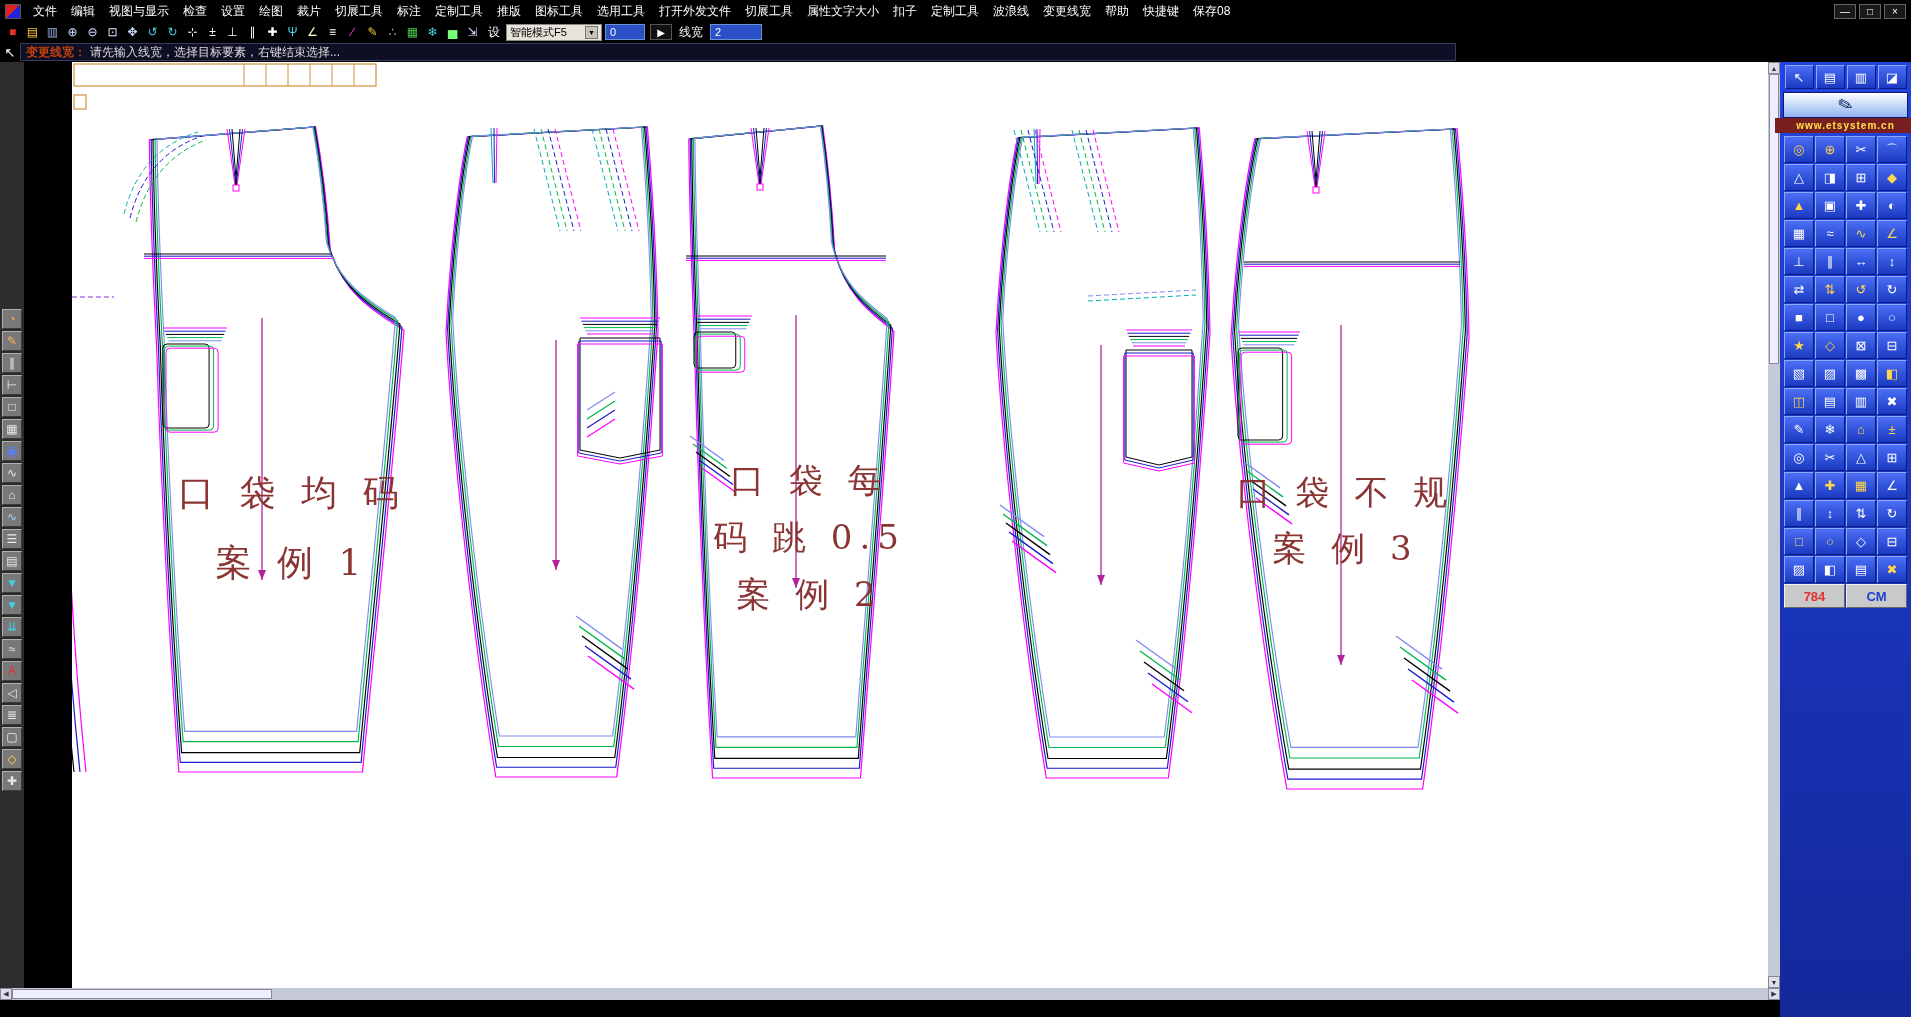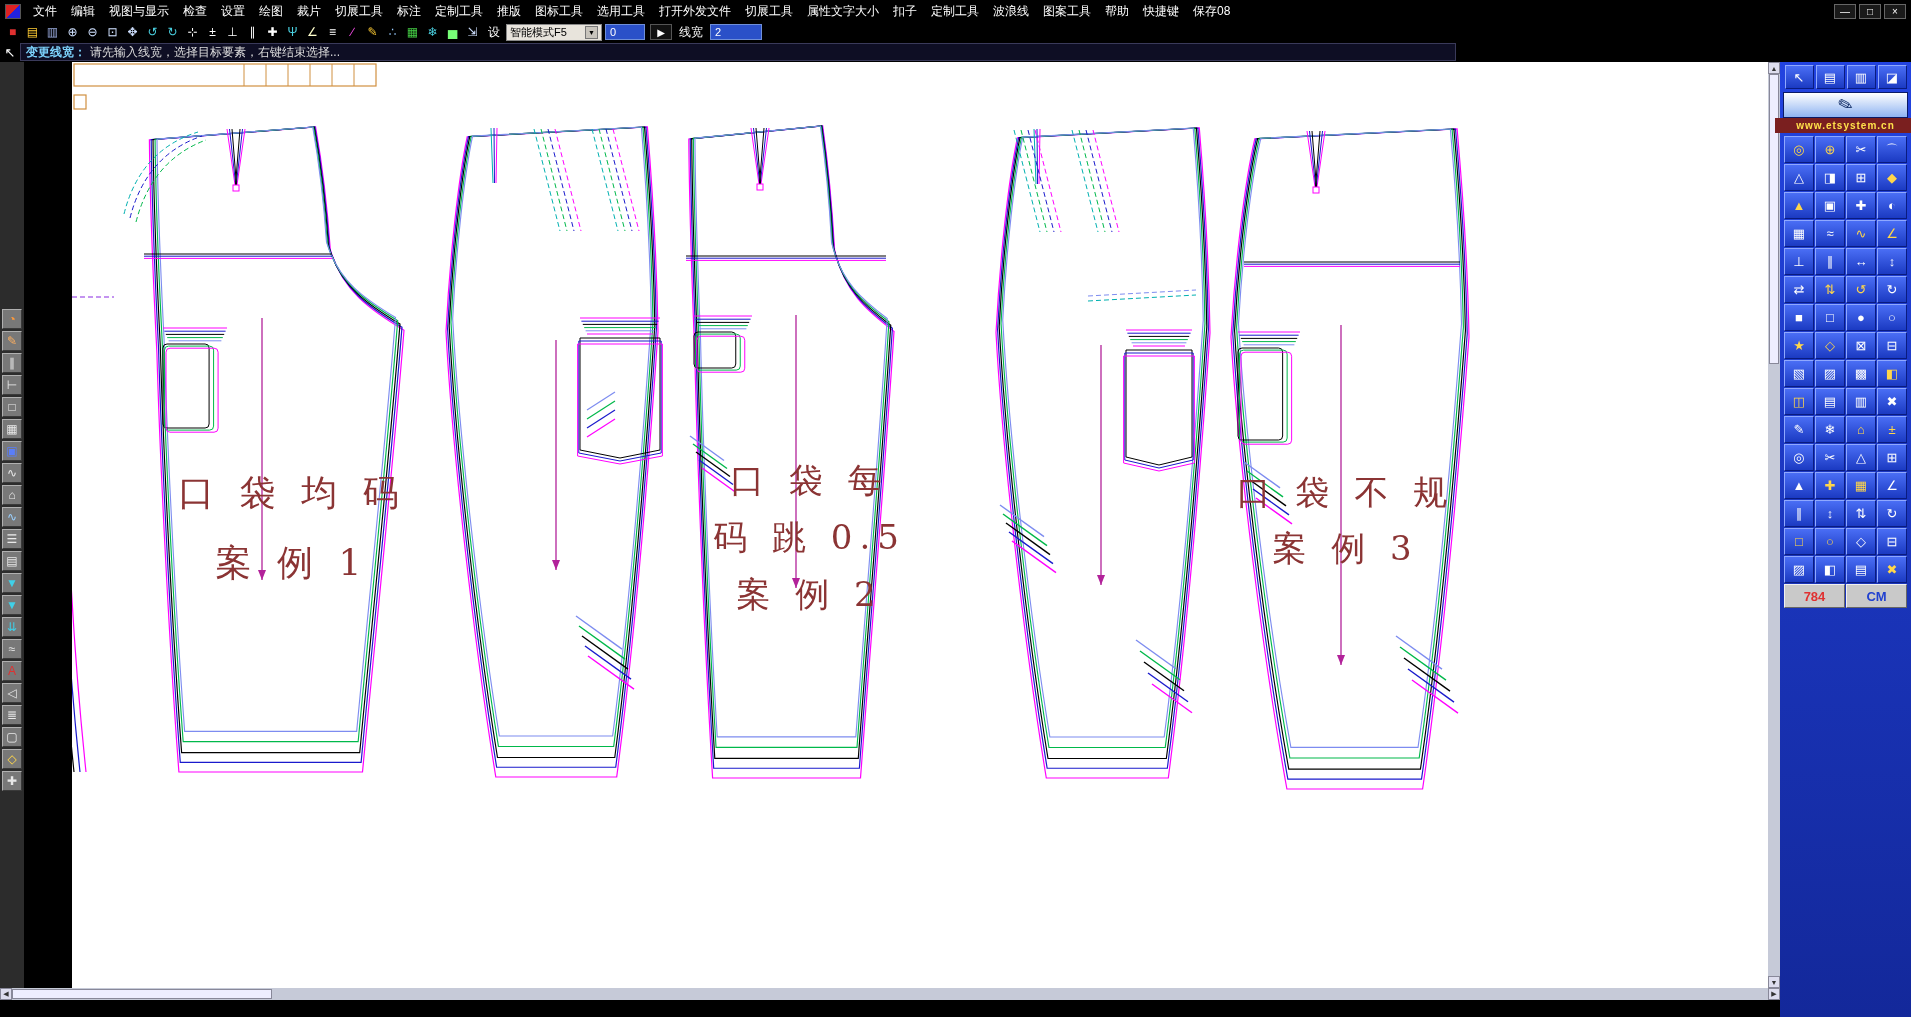--- a/index.html
+++ b/index.html
@@ -20,21 +20,21 @@
   .combo{width:96px;height:17px;background:#e8e4dc;color:#000;font-size:11px;display:flex;align-items:center;padding:0 3px;border:1px solid #888;}
   .combo .arrow{margin-left:auto;background:#c8c4bc;border:1px solid #777;width:13px;height:13px;font-size:7px;display:flex;align-items:center;justify-content:center;}
   .blue-field{height:16px;background:#2a50c8;border:1px solid #6f8fd8;color:#fff;font-size:11px;display:flex;align-items:center;padding:0 4px;margin:0 2px;}
   .mid-icon{width:22px;height:16px;background:#111;border:1px solid #555;color:#fff;font-size:10px;display:flex;align-items:center;justify-content:center;margin:0 2px;}
   .lw-label{color:#fff;font-size:12px;margin:0 4px;}
 
   
   .promptbar{height:20px;background:#000;display:flex;align-items:center;}
   .prompt-cursor{width:20px;text-align:center;color:#fff;font-size:13px;}
   .prompt-field{width:1436px;height:18px;background:#0e0e24;border:1px solid #3a3a5a;display:flex;align-items:center;font-size:12px;padding-left:5px;gap:4px;}
-  .prompt-cmd{color:#7dd3fc;font-weight:bold;}
+  .prompt-cmd{color:#c2410c;font-weight:bold;}
   .prompt-msg{color:#ddd;}
 
   
   .workspace{display:flex;height:958px;}
   .ws-left{width:1780px;display:flex;flex-direction:column;}
   .canvas-row{display:flex;height:926px;}
   .left-toolbar{width:24px;background:#2c2c2c;display:flex;flex-direction:column;align-items:center;flex:none;}
   .lt-spacer{height:246px;flex:none;}
   .lt-icon{width:20px;height:20px;margin:1px 0;background:#787878;border:1px solid;border-color:#b0b0b0 #3a3a3a #3a3a3a #b0b0b0;font-size:12px;display:flex;align-items:center;justify-content:center;flex:none;cursor:default;}
   .canvas{position:relative;width:1744px;height:926px;background:#fff;overflow:hidden;margin-left:48px;}
@@ -77,21 +77,21 @@
       <div class="menu-item">定制工具</div>
       <div class="menu-item">推版</div>
       <div class="menu-item">图标工具</div>
       <div class="menu-item">选用工具</div>
       <div class="menu-item">打开外发文件</div>
       <div class="menu-item">切展工具</div>
       <div class="menu-item">属性文字大小</div>
       <div class="menu-item">扣子</div>
       <div class="menu-item">定制工具</div>
       <div class="menu-item">波浪线</div>
-      <div class="menu-item">图案工具</div>
+      <div class="menu-item">变更线宽</div>
       <div class="menu-item">帮助</div>
       <div class="menu-item">快捷键</div>
       <div class="menu-item">保存08</div>
     </div>
   <div class="win-controls">
     <div class="win-btn">—</div>
     <div class="win-btn">□</div>
     <div class="win-btn">×</div>
   </div>
 </div>

